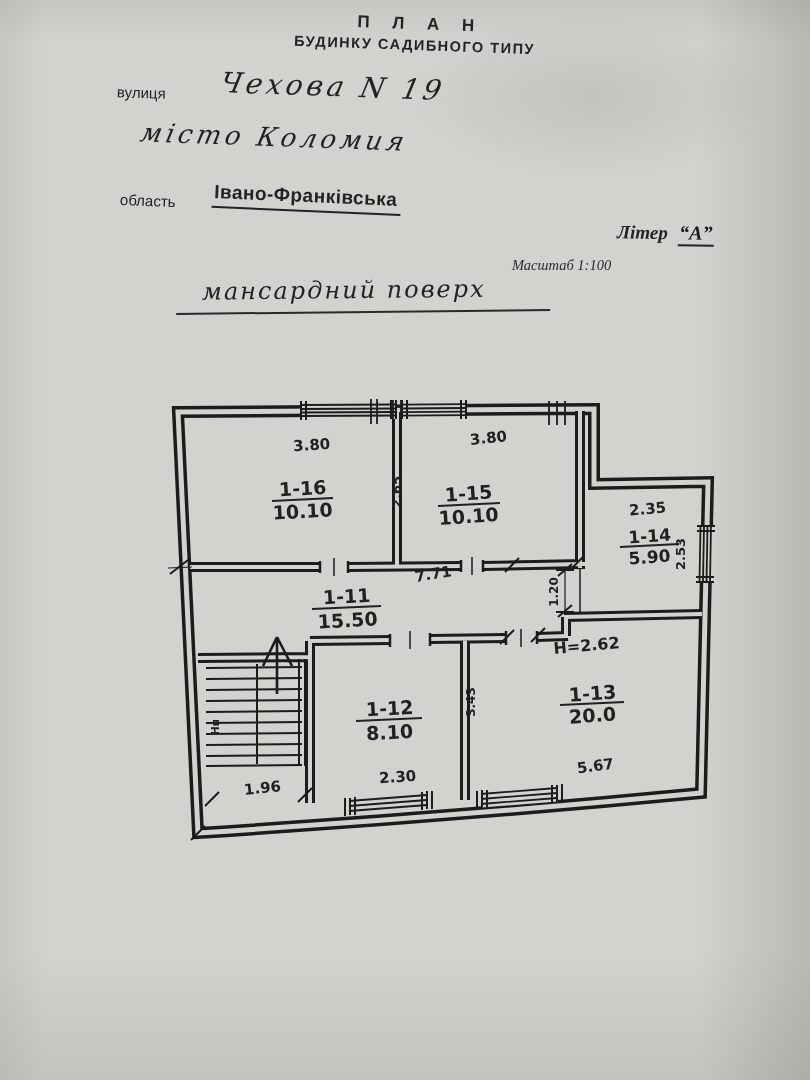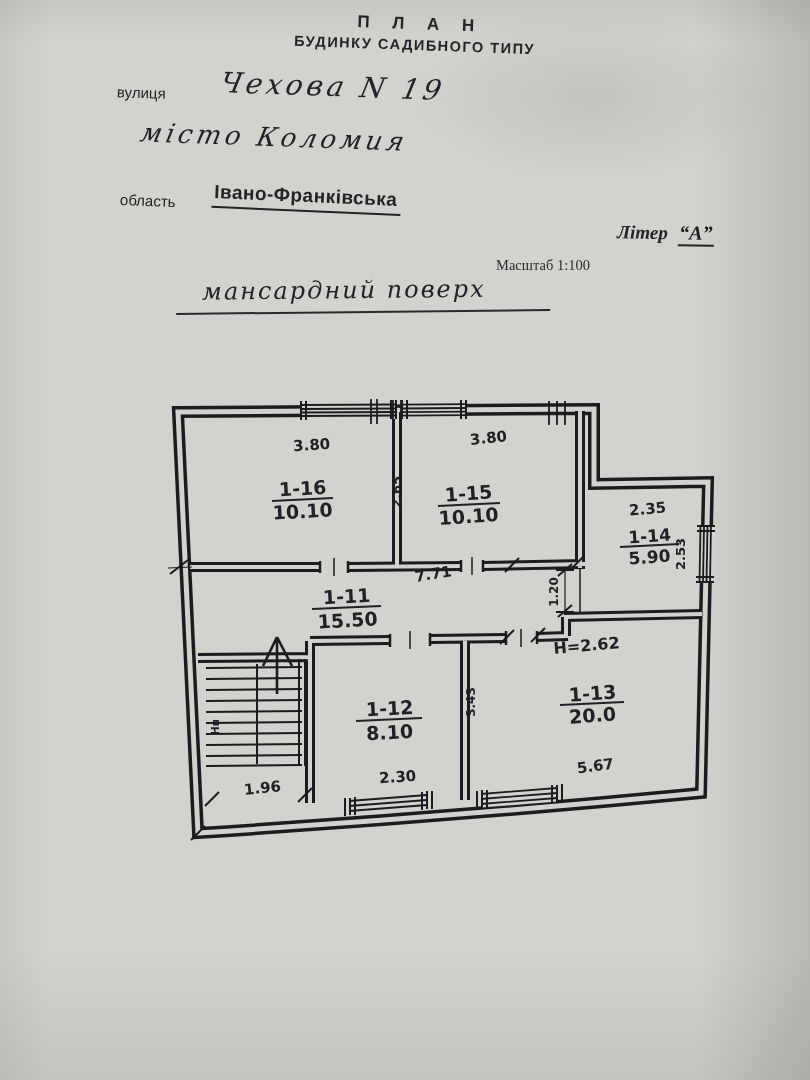--- a/index.html
+++ b/index.html
@@ -27,21 +27,21 @@
   #street-label{left:117px;top:84px;font-size:15px;transform:rotate(1.5deg);}
   #street-value{left:220px;top:70px;font-size:28px;letter-spacing:4px;transform:skewX(-10deg) rotate(2deg);}
   #city-value{left:140px;top:122px;font-size:26px;letter-spacing:4px;transform:skewX(-10deg) rotate(2deg);}
   #region-label{left:120px;top:192px;font-size:15px;transform:rotate(2deg);}
   #region-value{left:212px;top:185px;font-size:19px;font-weight:bold;letter-spacing:0.5px;
     border-bottom:2.5px solid #232325;padding:0 4px 3px 2px;transform:rotate(2.5deg);}
   #liter-row{left:617px;top:221px;transform:rotate(1deg);white-space:nowrap;}
   #liter-label{font-size:19px;font-style:italic;font-weight:bold;color:#232325;font-family:"Liberation Serif",serif;margin-top:32px;}
   #liter-value{font-size:20px;font-style:italic;font-weight:bold;border-bottom:2.5px solid #232325;
     padding:0 1px 1px 1px;margin-left:6px;font-family:"Liberation Serif",serif;}
-  #scale-row{left:496px;top:257px;font-size:14.5px;color:#2a2a2c;
+  #scale-row{left:512px;top:257px;font-size:14.5px;font-style:italic;color:#2a2a2c;
     font-family:"Liberation Serif",serif;}
   #floor-title{left:176px;top:276px;width:348px;font-size:24px;letter-spacing:2px;
     border-bottom:2.5px solid #2a2a2e;padding:0 0 7px 26px;transform:rotate(-0.6deg);}
   svg{position:absolute;left:0;top:0;}
   svg text{font-family:"DejaVu Sans", sans-serif;font-weight:700;fill:#212124;}
 </style>
 </head>
 <body>
 
 <div id="paper">

